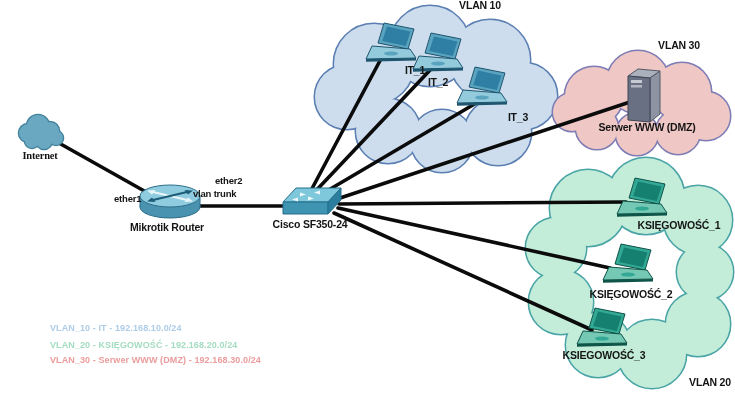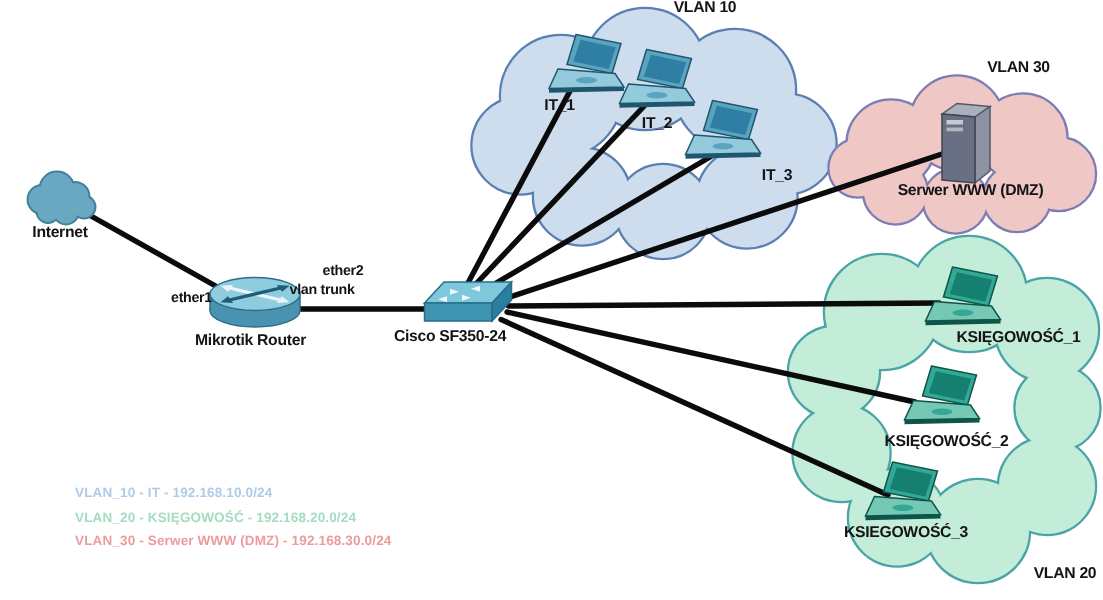--- a/index.html
+++ b/index.html
@@ -165,28 +165,28 @@
 
     <g transform="translate(624,66)">
       <polygon points="4,10 14,3 36,5 26,12" fill="#aab0bc" stroke="#525866" stroke-width="1"></polygon>
       <polygon points="26,12 36,5 36,48 26,56" fill="#8d93a2" stroke="#525866" stroke-width="1"></polygon>
       <polygon points="4,10 26,12 26,56 4,54" fill="#697083" stroke="#3f4552" stroke-width="1"></polygon>
       <rect x="7" y="14" width="11" height="3" fill="#c6cad3"></rect>
       <rect x="7" y="19" width="11" height="2.5" fill="#b2b6c0"></rect>
     </g>
   </svg>
 
-  <div class="lbl center" style="left:40px;  top:150px;">Internet</div>
+  <div class="lbl center" style="left:40px;  top:150px;font-family:Liberation Serif, serif;">Internet</div>
   <div class="lbl port" style="left:114px; top:194px;">ether1</div>
   <div class="lbl port" style="left:197px; top:176px;margin-left:18px;">ether2</div>
   <div class="lbl port" style="left:193px; top:189px;">vlan trunk</div>
   <div class="lbl center" style="left:167px; top:222px;">Mikrotik Router</div>
-  <div class="lbl center" style="left:300px; top:219px;">Cisco SF350-24</div>
-  <div class="lbl center" style="left:470px; top:0px;">VLAN 10</div>
-  <div class="lbl center" style="left:373px; top:65px;">IT_1</div>
+  <div class="lbl center" style="left:310px; top:219px;">Cisco SF350-24</div>
+  <div class="lbl center" style="left:480px; top:0px;">VLAN 10</div>
+  <div class="lbl center" style="left:415px; top:65px;">IT_1</div>
   <div class="lbl center" style="left:438px; top:77px;">IT_2</div>
   <div class="lbl center" style="left:486px; top:112px;margin-left:32px;">IT_3</div>
   <div class="lbl center" style="left:679px; top:40px;">VLAN 30</div>
   <div class="lbl center" style="left:647px; top:122px;text-align:center;">Serwer WWW (DMZ)</div>
   <div class="lbl center" style="left:640px; top:220px;margin-left:39px;">KSIĘGOWOŚĆ_1</div>
   <div class="lbl center" style="left:631px; top:289px;">KSIĘGOWOŚĆ_2</div>
   <div class="lbl center" style="left:604px; top:350px;">KSIEGOWOŚĆ_3</div>
   <div class="lbl center" style="left:710px; top:377px;">VLAN 20</div>
 
   <div>

